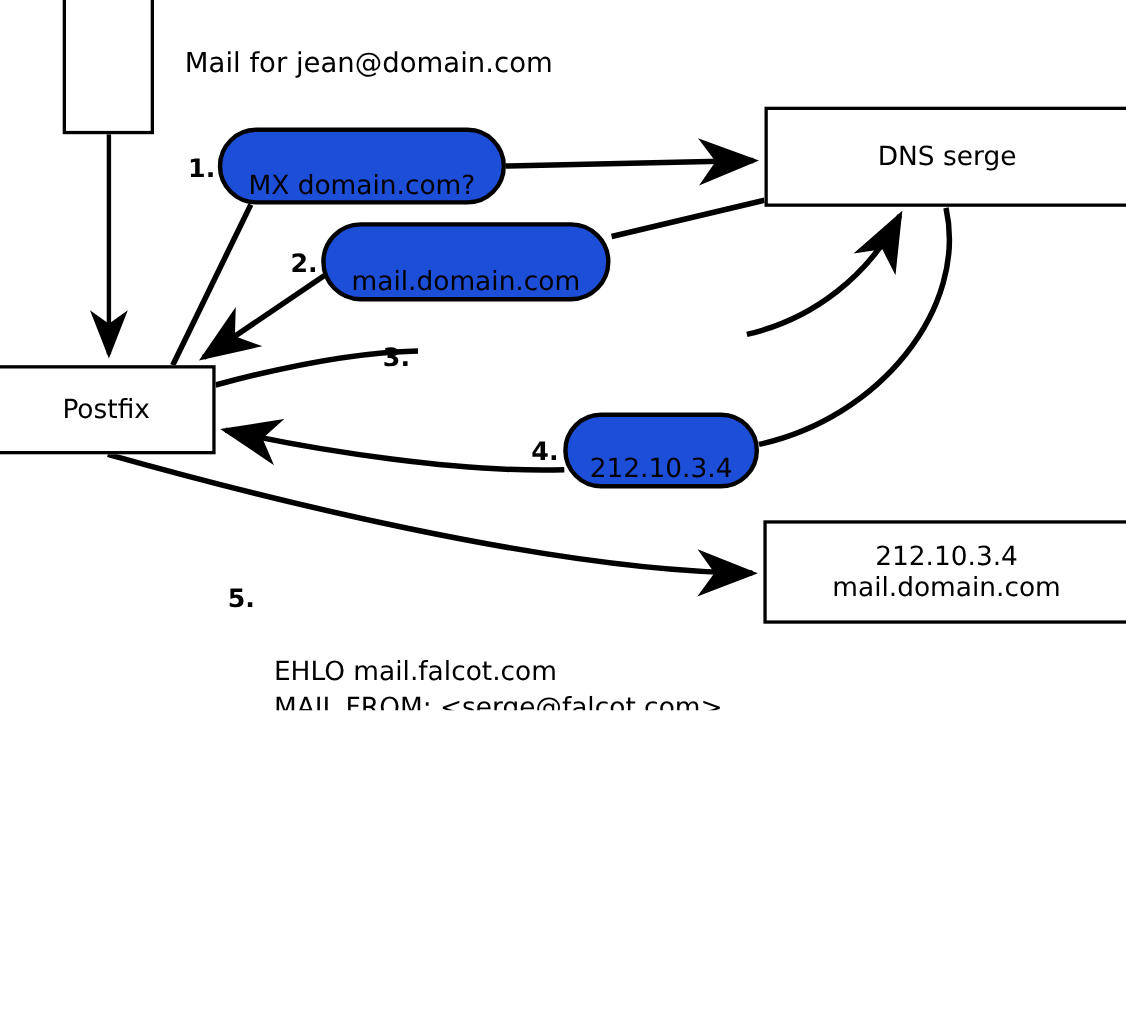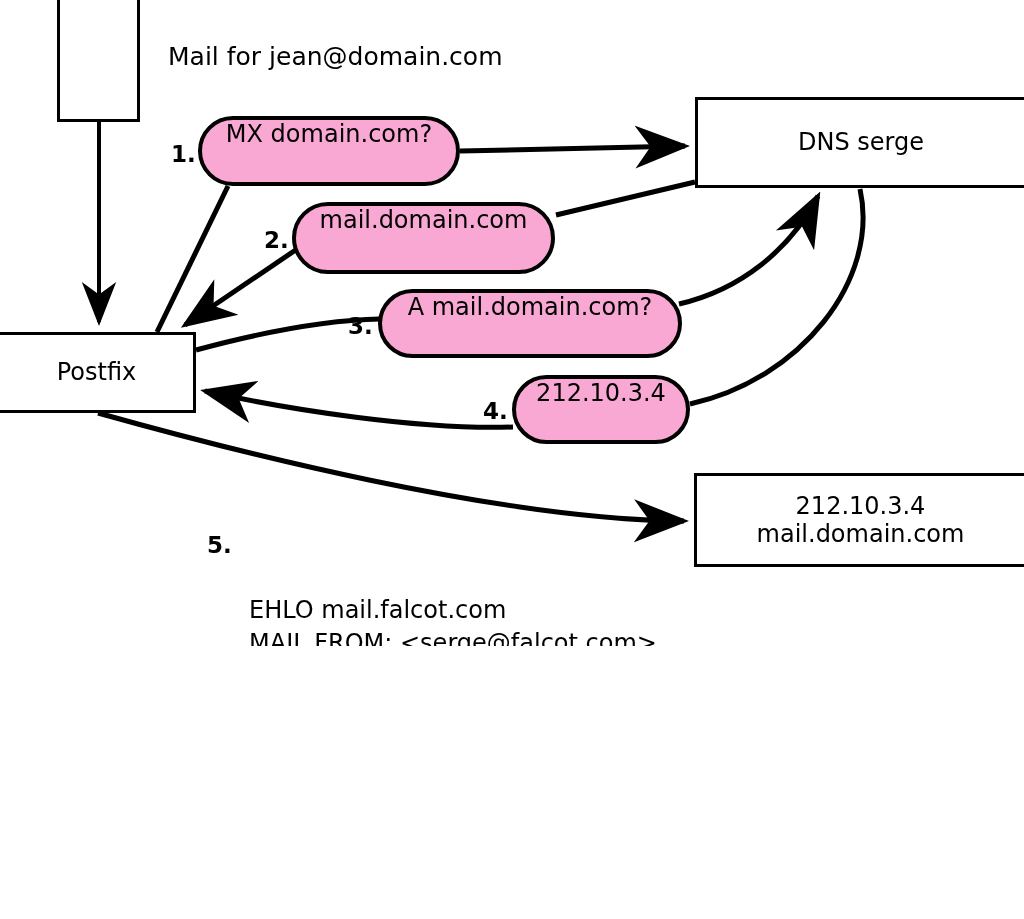--- a/index.html
+++ b/index.html
@@ -34,24 +34,24 @@
     display: flex;
     align-items: center;
     justify-content: center;
     text-align: center;
     line-height: 1.18;
   }
   .bubble {
     position: absolute;
     box-sizing: border-box;
     border: 4px solid #000000;
-    background: #f9a8d4;
+    background: #1d4ed8;
     border-radius: 999px;
     display: flex;
-    align-items: flex-start;
+    align-items: flex-end;
     justify-content: center;
     text-align: center;
     white-space: nowrap;
   }
   .step-num {
     position: absolute;
     font-weight: bold;
     font-size: 23px;
     line-height: 1;
     white-space: nowrap;
@@ -148,23 +148,20 @@
       <div>mail.domain.com</div>
     </div>
   </div>
 
   <div class="bubble" id="bubble-1">
     <span>MX domain.com?</span>
   </div>
   <div class="bubble" id="bubble-2">
     <span>mail.domain.com</span>
   </div>
-  <div class="bubble" id="bubble-3">
-    <span>A mail.domain.com?</span>
-  </div>
   <div class="bubble" id="bubble-4">
     <span>212.10.3.4</span>
   </div>
 
   <div class="step-num" id="num-1">1.</div>
   <div class="step-num" id="num-2">2.</div>
   <div class="step-num" id="num-3">3.</div>
   <div class="step-num" id="num-4">4.</div>
   <div class="step-num" id="num-5">5.</div>
 

